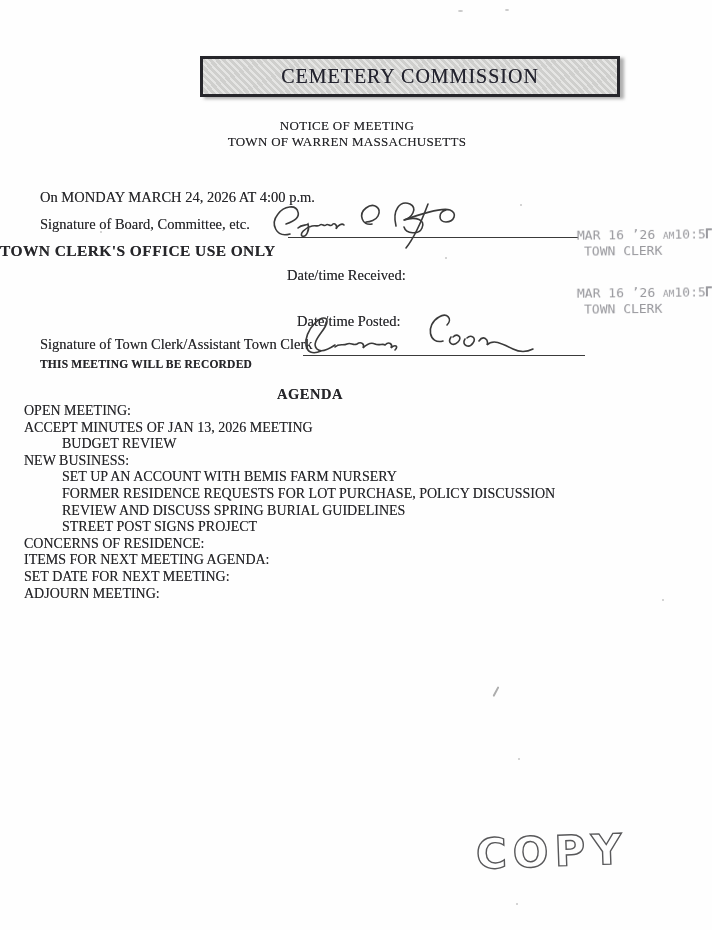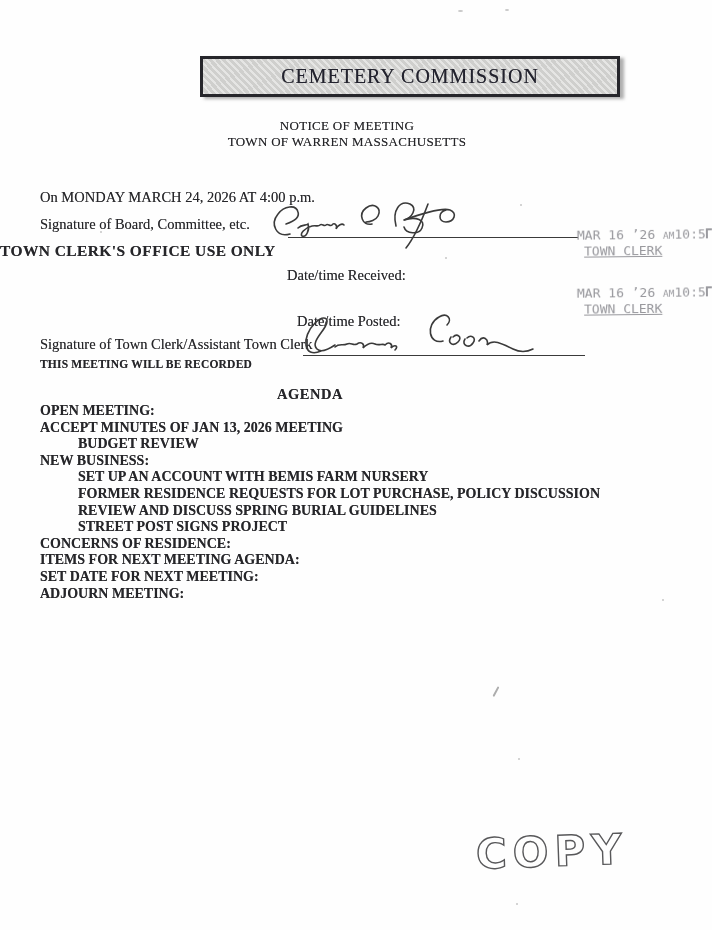--- a/index.html
+++ b/index.html
@@ -26,33 +26,33 @@
   .board-underline{position:absolute;left:288px;top:237px;width:290px;height:0;border-top:1.5px solid #3a3a3a;}
   .board-sig{position:absolute;left:268px;top:194px;}
   .clerk-office-heading{position:absolute;left:0;top:242px;width:652px;text-align:left;font-weight:bold;font-size:15.5px;letter-spacing:0.4px;}
   .received-label{position:absolute;left:287px;top:267px;font-size:14.5px;}
   .posted-label{position:absolute;left:297px;top:313px;font-size:14.5px;}
   .clerk-label{position:absolute;left:40px;top:336px;font-size:14.5px;}
   .clerk-underline{position:absolute;left:303px;top:355px;width:282px;height:0;border-top:1.5px solid #3a3a3a;}
   .clerk-sig{position:absolute;left:293px;top:307px;}
   .recorded-note{position:absolute;left:40px;top:358px;font-size:11.5px;font-weight:bold;letter-spacing:0.2px;}
   .agenda-heading{position:absolute;left:0;top:386px;width:620px;text-align:center;font-weight:bold;font-size:14.5px;letter-spacing:0.5px;}
-  .agenda-list{position:absolute;left:40px;top:403px;font-weight:bold;font-size:14px;line-height:16.6px;width:640px;}
+  .agenda-list{position:absolute;left:24px;top:403px;font-weight:normal;font-size:14px;line-height:16.6px;width:640px;}
   .agenda-item{white-space:nowrap;}
   .agenda-item.ind{padding-left:38px;}
 
   .stamp{
     position:absolute;font-family:"DejaVu Sans Mono",monospace;
     color:#97979c;font-size:13px;line-height:14.5px;white-space:nowrap;
     transform:rotate(-0.6deg);filter:blur(0.3px);
   }
   .stamp-1{left:577px;top:228px;}
   .stamp-2{left:577px;top:286px;}
   .stamp .meridiem{font-size:9.5px;}
-  .stamp .stamp-line2{padding-left:7px;text-decoration:underline;}
+  .stamp .stamp-line2{padding-left:7px;}
   .stamp .cut-glyph{display:inline-block;width:6px;height:10px;border-left:2px solid #9a9a9f;border-top:2px solid #9a9a9f;vertical-align:baseline;}
 
   .copy-stamp{position:absolute;left:474px;top:820px;transform:rotate(-2deg);}
 
   .artifact{position:absolute;background:#9a9a9a;opacity:0.55;border-radius:50%;}
   .slash-mark{position:absolute;left:495px;top:686px;width:1.5px;height:11px;background:#8a8a8a;transform:rotate(28deg);opacity:0.7;border-radius:1px;}
 </style>
 </head>
 <body>
 

